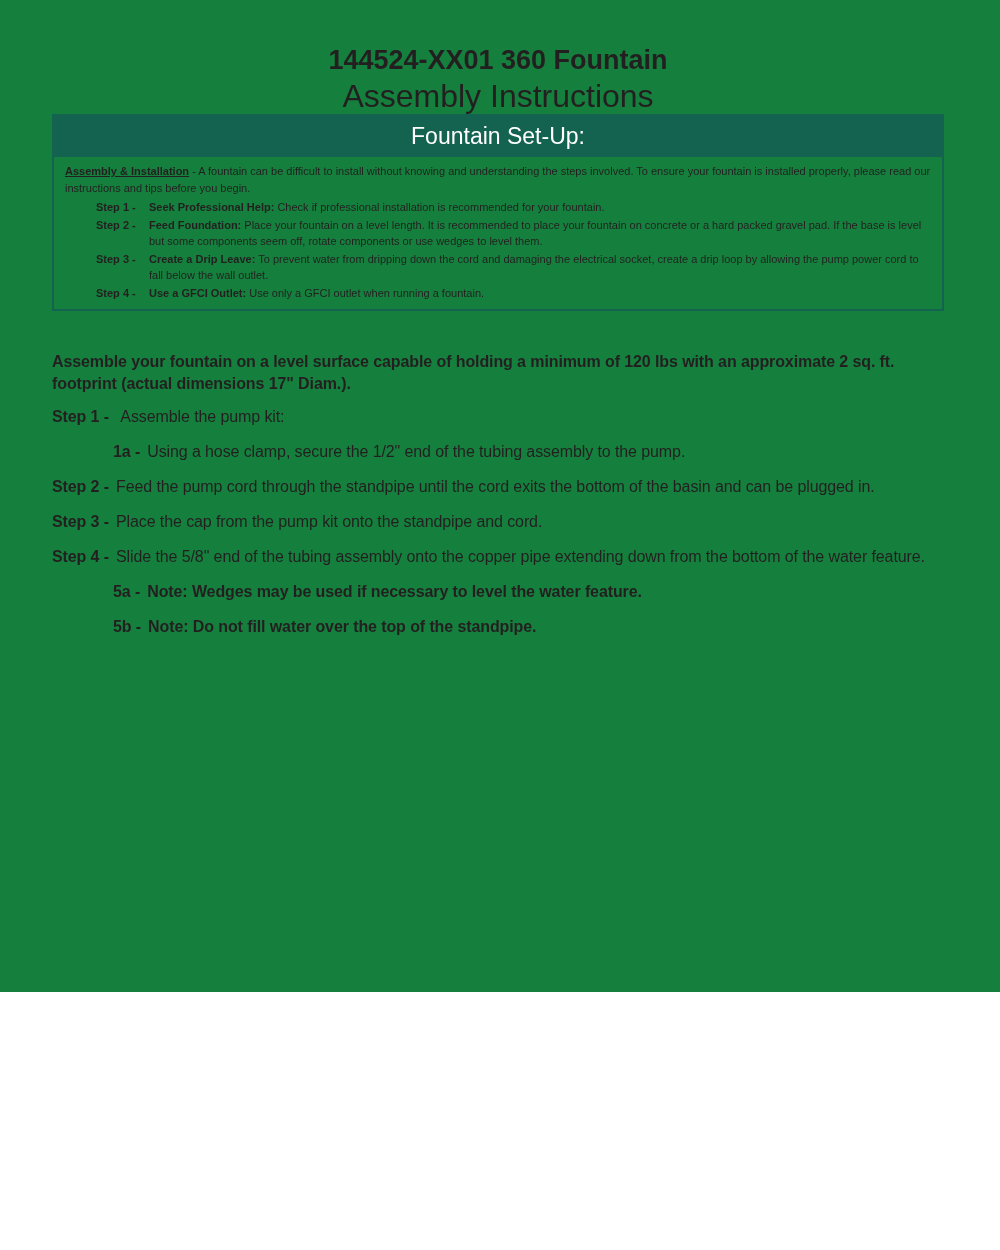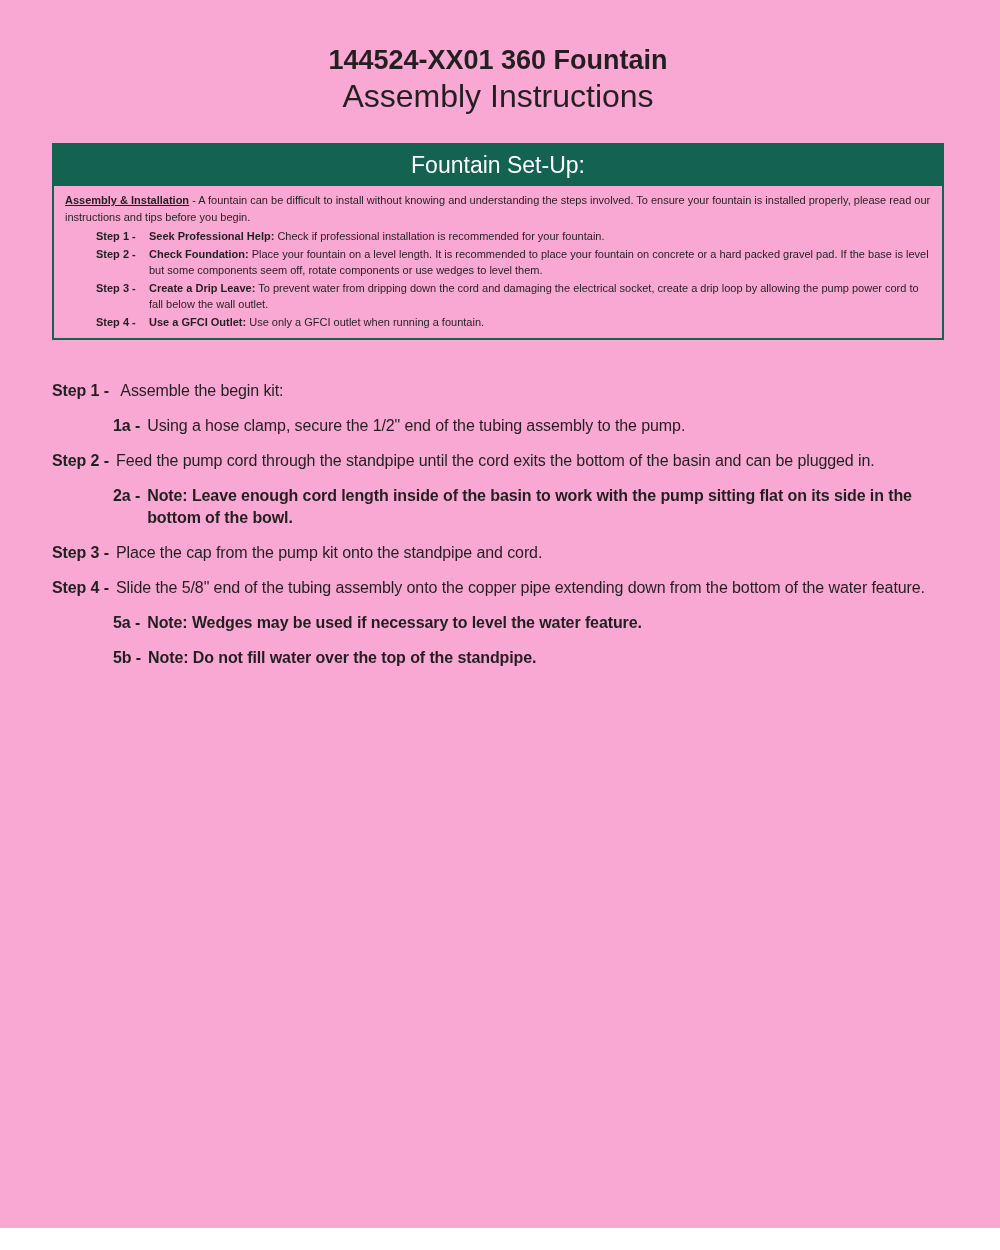--- a/index.html
+++ b/index.html
@@ -2,31 +2,31 @@
 <html><head>
 <meta charset="utf-8">
 <style>
   :root{
     --green:#136350;
     --ink:#231f20;
   }
   html,body{margin:0;padding:0;background:#ffffff;}
   .page{
     box-sizing:border-box;
-    width:1000px;height:1228px;
+    width:1000px;height:992px;
     padding:42px 56px 0 52px;
-    background:#f9a8d4;
+    background:#15803d;
     font-family:"Liberation Sans", sans-serif;
     color:var(--ink);
     overflow:hidden;
   }
   .title{ text-align:center; font-size:27px; line-height:36px; font-weight:bold; letter-spacing:0; }
   .subtitle{ text-align:center; font-size:32px; line-height:36px; font-weight:normal; }
 
-  .setup-box{ margin-top:29px; border:2px solid var(--green); }
+  .setup-box{ border:2px solid var(--green); }
   .setup-header{
     background:var(--green); color:#ffffff;
     height:41px; display:flex; align-items:center; justify-content:center;
     font-size:23px; font-weight:normal;
   }
   .setup-body{ padding:6px 11px 7px 11px; font-size:11px; line-height:16.5px; }
   .setup-intro .lbl{ font-weight:bold; text-decoration:underline; }
   .setup-steps{ margin-top:3px; }
   .box-step{ display:flex; margin-left:31px; margin-bottom:1px; }
   .box-step .slbl{ font-weight:bold; flex:0 0 53px; }
@@ -55,58 +55,55 @@
       <div class="setup-intro"><span class="lbl">Assembly &amp; Installation</span> <span>- A fountain can be difficult to install without knowing and understanding the steps involved. To ensure your fountain is installed properly, please read our instructions and tips before you begin.</span></div>
       <div class="setup-steps">
 
           <div class="box-step">
             <span class="slbl">Step 1 -</span>
             <span class="stxt"><span class="sbold">Seek Professional Help:</span> <span>Check if professional installation is recommended for your fountain.</span></span>
           </div>
 
           <div class="box-step">
             <span class="slbl">Step 2 -</span>
-            <span class="stxt"><span class="sbold">Check Foundation:</span> <span>Place your fountain on a level length. It is recommended to place your fountain on concrete or a hard packed gravel pad. If the base is level but some components seem off, rotate components or use wedges to level them.</span></span>
+            <span class="stxt"><span class="sbold">Feed Foundation:</span> <span>Place your fountain on a level length. It is recommended to place your fountain on concrete or a hard packed gravel pad. If the base is level but some components seem off, rotate components or use wedges to level them.</span></span>
           </div>
 
           <div class="box-step">
             <span class="slbl">Step 3 -</span>
             <span class="stxt"><span class="sbold">Create a Drip Leave:</span> <span>To prevent water from dripping down the cord and damaging the electrical socket, create a drip loop by allowing the pump power cord to fall below the wall outlet.</span></span>
           </div>
 
           <div class="box-step">
             <span class="slbl">Step 4 -</span>
             <span class="stxt"><span class="sbold">Use a GFCI Outlet:</span> <span>Use only a GFCI outlet when running a fountain.</span></span>
           </div>
 
       </div>
     </div>
   </div>
 
   <div class="main">
+    <div class="intro">Assemble your fountain on a level surface capable of holding a minimum of 120 lbs with an approximate 2 sq. ft. footprint (actual dimensions 17" Diam.).</div>
 
       <div class="item">
         <span class="ilbl">Step 1 - </span>
-        <span class="itxt">Assemble the begin kit:</span>
+        <span class="itxt">Assemble the pump kit:</span>
       </div>
 
       <div class="item sub">
         <span class="ilbl">1a -</span>
         <span class="itxt">Using a hose clamp, secure the 1/2" end of the tubing assembly to the pump.</span>
       </div>
 
       <div class="item">
         <span class="ilbl">Step 2 -</span>
         <span class="itxt">Feed the pump cord through the standpipe until the cord exits the bottom of the basin and can be plugged in.</span>
       </div>
 
-      <div class="item sub boldtext">
-        <span class="ilbl">2a -</span>
-        <span class="itxt">Note: Leave enough cord length inside of the basin to work with the pump sitting flat on its side in the bottom of the bowl.</span>
-      </div>
 
       <div class="item">
         <span class="ilbl">Step 3 -</span>
         <span class="itxt">Place the cap from the pump kit onto the standpipe and cord.</span>
       </div>
 
       <div class="item">
         <span class="ilbl">Step 4 -</span>
         <span class="itxt">Slide the 5/8" end of the tubing assembly onto the copper pipe extending down from the bottom of the water feature.</span>
       </div>

